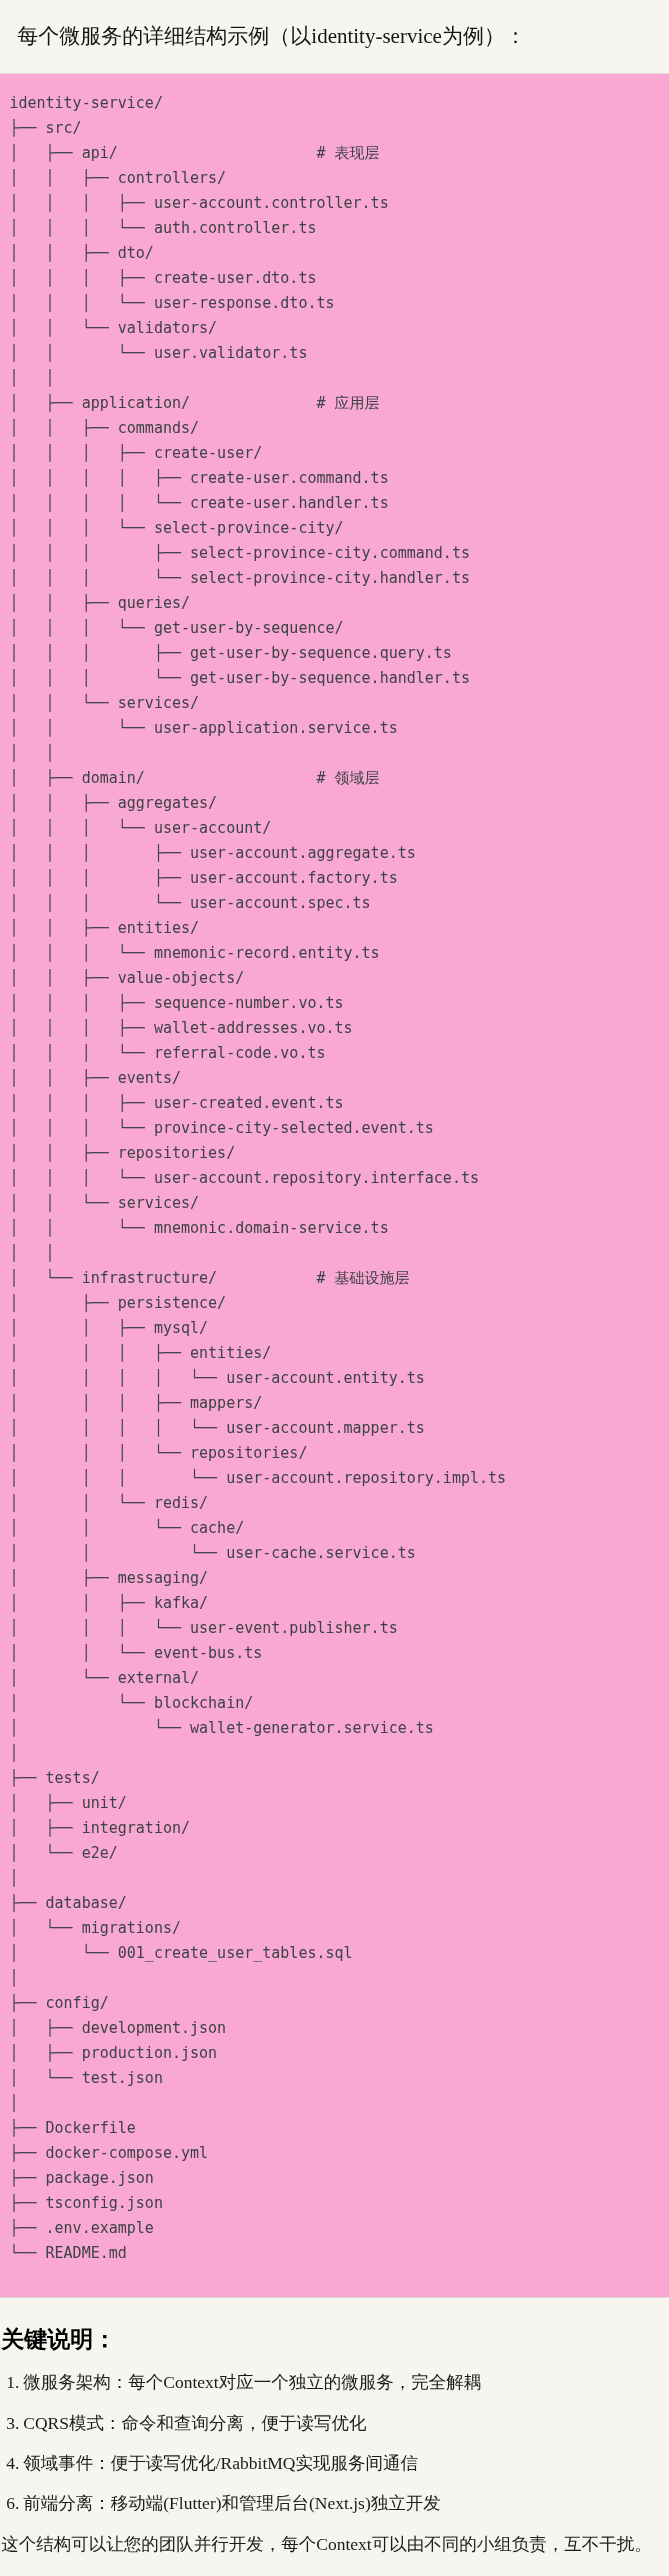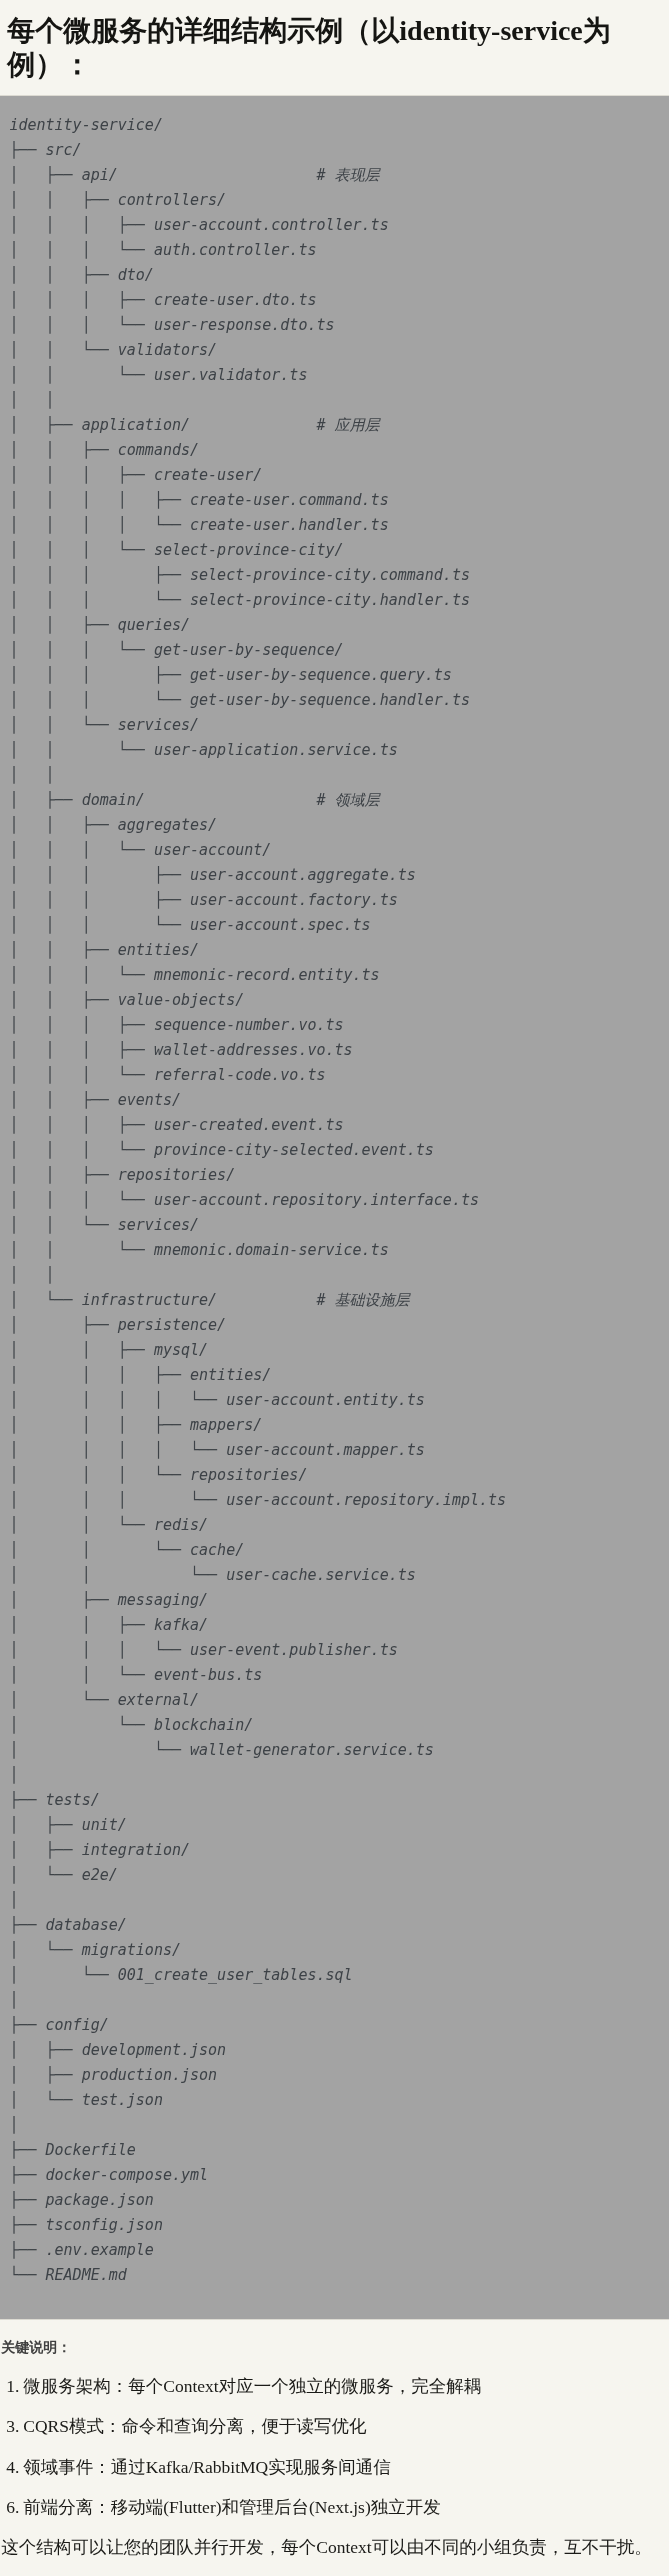--- a/index.html
+++ b/index.html
@@ -11,52 +11,51 @@
   body {
     width: 669px;
     min-height: 2576px;
     font-family: "Liberation Serif", serif;
   }
   .page {
     width: 669px;
   }
   .page-title {
     font-family: "Liberation Serif", serif;
-    font-weight: bold;
-    font-size: 28px;
+    font-weight: normal;
+    font-size: 21px;
     line-height: 1.22;
-    margin: 6px;
+    margin: 16px;
     padding: 7.5px 6.3px 7.5px 1.3px;
     color: #151512;
   }
   .code-block {
-    background: #a3a3a3;
+    background: #f9a8d4;
     border-top: 0.6px solid #dcdad2;
     border-bottom: 0.6px solid #dcdad2;
     padding: 17px 10px 31px 9.4px;
-    font-style: italic;
   }
   .code-block pre {
     margin: 0;
     font-family: "DejaVu Sans Mono", "Liberation Mono", monospace;
     font-size: 15px;
     line-height: 25px;
     color: #3d4247;
     white-space: pre;
   }
   .notes {
     padding: 0 6.3px 0 1.3px;
   }
   .notes-heading {
     font-family: "Liberation Serif", serif;
     font-weight: bold;
-    font-size: 14px;
+    font-size: 23px;
     line-height: 1.2;
-    margin: 20px 0 0 0;
-    color: #404040;
+    margin: 28px 0 0 0;
+    color: #000000;
   }
   .note-item {
     font-size: 17.5px;
     line-height: 1.22;
     margin: 19px 0 0 5px;
     color: #1b1b18;
   }
   .note-item .note-num {
     margin-right: 3.8px;
   }
@@ -174,21 +173,21 @@
     <p class="note-item">
       <span class="note-num">1.</span><strong>微服务架构</strong><span>：每个Context对应一个独立的微服务，完全解耦</span>
     </p>
 
 
     <p class="note-item">
       <span class="note-num">3.</span><strong>CQRS模式</strong><span>：命令和查询分离，便于读写优化</span>
     </p>
 
     <p class="note-item">
-      <span class="note-num">4.</span><strong>领域事件</strong><span>：通过Kafka/RabbitMQ实现服务间通信</span>
+      <span class="note-num">4.</span><strong>领域事件</strong><span>：便于读写优化/RabbitMQ实现服务间通信</span>
     </p>
 
 
     <p class="note-item">
       <span class="note-num">6.</span><strong>前端分离</strong><span>：移动端(Flutter)和管理后台(Next.js)独立开发</span>
     </p>
 
     <p class="closing-paragraph">这个结构可以让您的团队并行开发，每个Context可以由不同的小组负责，互不干扰。</p>
 
   </div>

